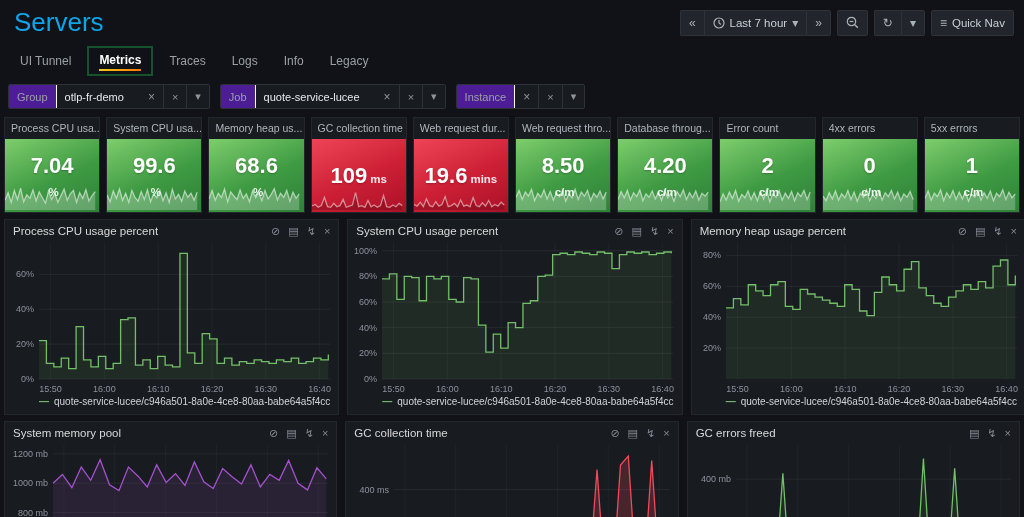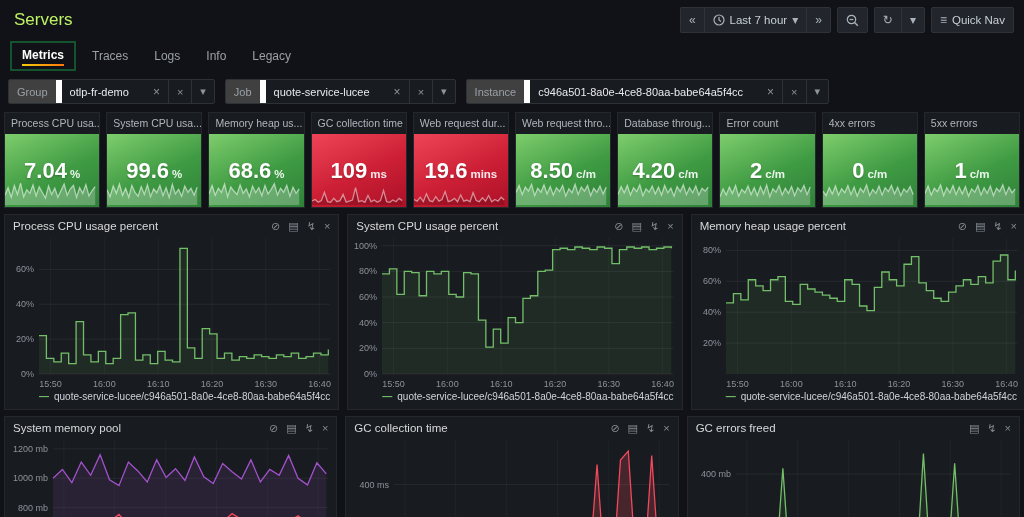--- a/index.html
+++ b/index.html
@@ -4,21 +4,21 @@
 <style>
   * { box-sizing: border-box; margin: 0; padding: 0; }
   html,body { width:1024px; height:517px; overflow:hidden; }
   body {
     background:#111217; color:#ccccdc;
     font-family:"Liberation Sans","DejaVu Sans",sans-serif;
     font-size:12px;
   }
   
   .topbar { display:flex; justify-content:space-between; align-items:center; padding:7px 10px 4px 14px; }
-  .page-title { font-size:17px; font-weight:500; color:#bef264; }
+  .page-title { font-size:26px; font-weight:500; color:#0ea5e9; }
   .toolbar { display:flex; align-items:center; gap:6px; }
   .tb-group { display:flex; }
   .tb-btn {
     display:flex; align-items:center; gap:5px;
     background:#22252b; border:1px solid #2f3237; color:#c7d0d9;
     height:26px; padding:0 8px; font-size:11.5px; cursor:pointer;
   }
   .tb-group .tb-btn { border-right-width:0; border-radius:0; }
   .tb-group .tb-btn:first-child { border-radius:2px 0 0 2px; }
   .tb-group .tb-btn:last-child { border-right-width:1px; border-radius:0 2px 2px 0; }
@@ -34,31 +34,31 @@
   }
   .tab-highlight .tab { padding:0 0 4px; }
   .tab.active::after {
     content:""; position:absolute; left:0; right:0; bottom:0; height:2px;
     background:linear-gradient(90deg,#f2cc0c,#ff780a);
   }
   
   .filters { display:flex; align-items:center; gap:10px; padding:7px 8px 6px; }
   .chip { display:flex; align-items:stretch; border:1px solid #2c3235; border-radius:2px; background:#181b1f; height:25px; overflow:hidden; }
   .chip > span { display:flex; align-items:center; padding:0 8px; font-size:11px; }
-  .chip-label { color:#9aa0a6; background:#404040; border-right:6px solid #ffffff; }
+  .chip-label { color:#9aa0a6; background:#4c1d95; border-right:1px solid #ffffff; }
   .chip-value { color:#e8eaed; gap:24px; }
   .chip-x { color:#8e959c; cursor:pointer; font-size:12px; }
   .chip-btn { color:#8e959c; border-left:1px solid #2c3235; cursor:pointer; font-size:11px; }
   .chip-plus { color:#c7d0d9; border-left:1px solid #2c3235; cursor:pointer; font-size:13px; }
   
   .stats { display:flex; gap:6px; padding:2px 4px 0; }
   .stat { flex:1 1 0; height:96px; background:#181b1f; border:1px solid rgba(204,204,220,0.07); display:flex; flex-direction:column; overflow:hidden; }
   .stat-title { height:21px; padding:4px 6px 0; font-size:10.5px; color:#aeb6bd; white-space:nowrap; overflow:hidden; }
   .stat-body { position:relative; flex:1; display:flex; align-items:center; justify-content:center; }
-  .stat.green .stat-body { background:linear-gradient(155deg,#7ecd6c 0%,#3f9b43 55%,#2e8138 100%); }
+  .stat.green .stat-body { background:linear-gradient(155deg,#7ecd6c 0%,#3f9b43 55%,#2e8138 100%);flex-direction:column; }
   .stat.red   .stat-body { background:linear-gradient(155deg,#ef4458 0%,#cc1f35 55%,#ab1128 100%); }
   .spark { position:absolute; left:0; right:0; bottom:0; height:44%; }
   .spark svg { position:absolute; inset:0; }
   .stat-value { position:relative; font-size:22px; font-weight:700; color:#fff; text-shadow:0 1px 2px rgba(0,0,0,0.25); }
   .stat-unit { position:relative; font-size:11.5px; font-weight:700; color:rgba(255,255,255,0.9); margin-left:3px; align-self:center; margin-top:7px; }
   
   .charts { display:flex; gap:8px; padding:6px 4px 0; }
   .panel { flex:1 1 0; height:196px; background:#181b1f; border:1px solid rgba(204,204,220,0.07); display:flex; flex-direction:column; }
   .p-header { display:flex; justify-content:space-between; align-items:center; padding:5px 8px 2px; }
   .p-title { font-size:11.5px; font-weight:500; color:#d8d9da; }
@@ -108,20 +108,21 @@
         </button>
     </div>
     <button class="tb-btn tb-single quicknav">
       <span class="tb-ico">≡</span>
       <span>Quick Nav</span>
     </button>
   </div>
 </header>
 
 <nav class="tabs">
+  <span class="tab">UI Tunnel</span>
   <span class="tab-highlight">
     <span class="tab active">Metrics</span>
   </span>
   <span class="tab">Traces</span>
   <span class="tab">Logs</span>
   <span class="tab">Info</span>
   <span class="tab">Legacy</span>
 </nav>
 
 <div class="filters">
@@ -139,21 +140,20 @@
     <span class="chip-value">
         <span>quote-service-lucee</span>
         <span class="chip-x">×</span>
       </span>
     <span class="chip-btn">×</span>
     <span class="chip-btn">▾</span>
   </div>
   <div class="chip">
     <span class="chip-label">Instance</span>
     <span class="chip-value">
-        <span>c946a501-8a0e-4ce8-80aa-babe64a5f4cc</span>
         <span class="chip-x">×</span>
       </span>
     <span class="chip-btn">×</span>
     <span class="chip-btn">▾</span>
   </div>
 </div>
 
 <div class="stats">
   <div class="stat green">
     <div class="stat-title">Process CPU usa...</div>

